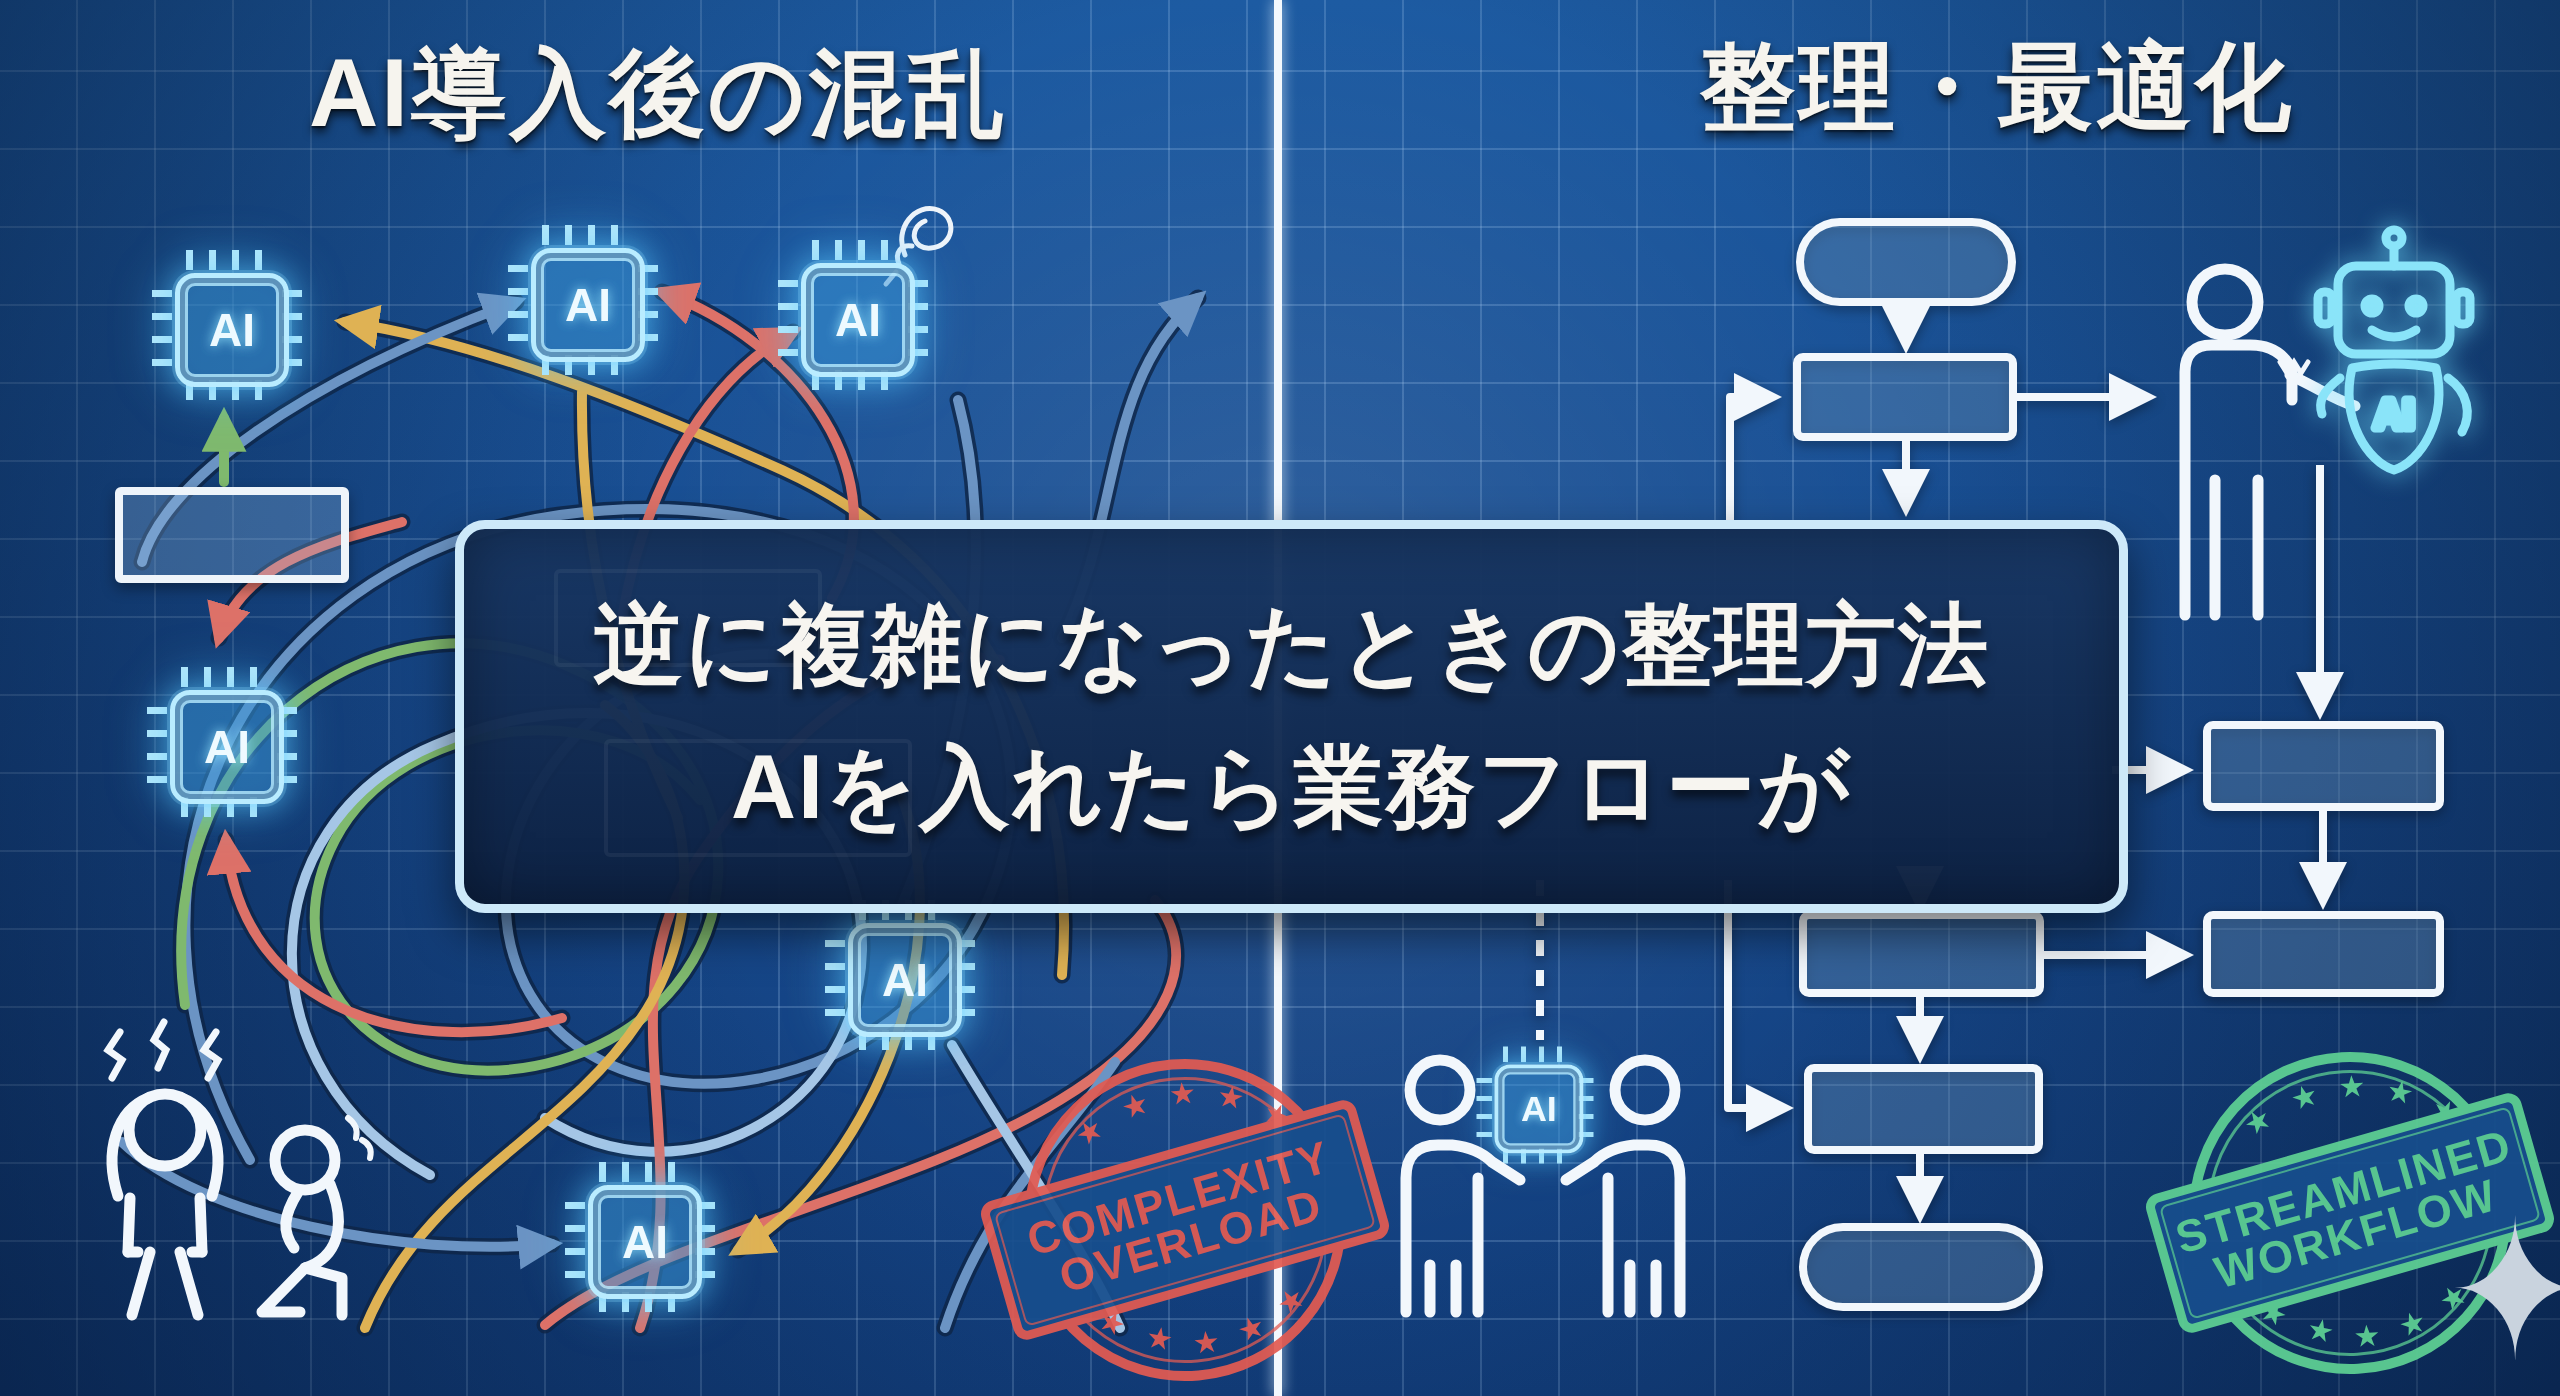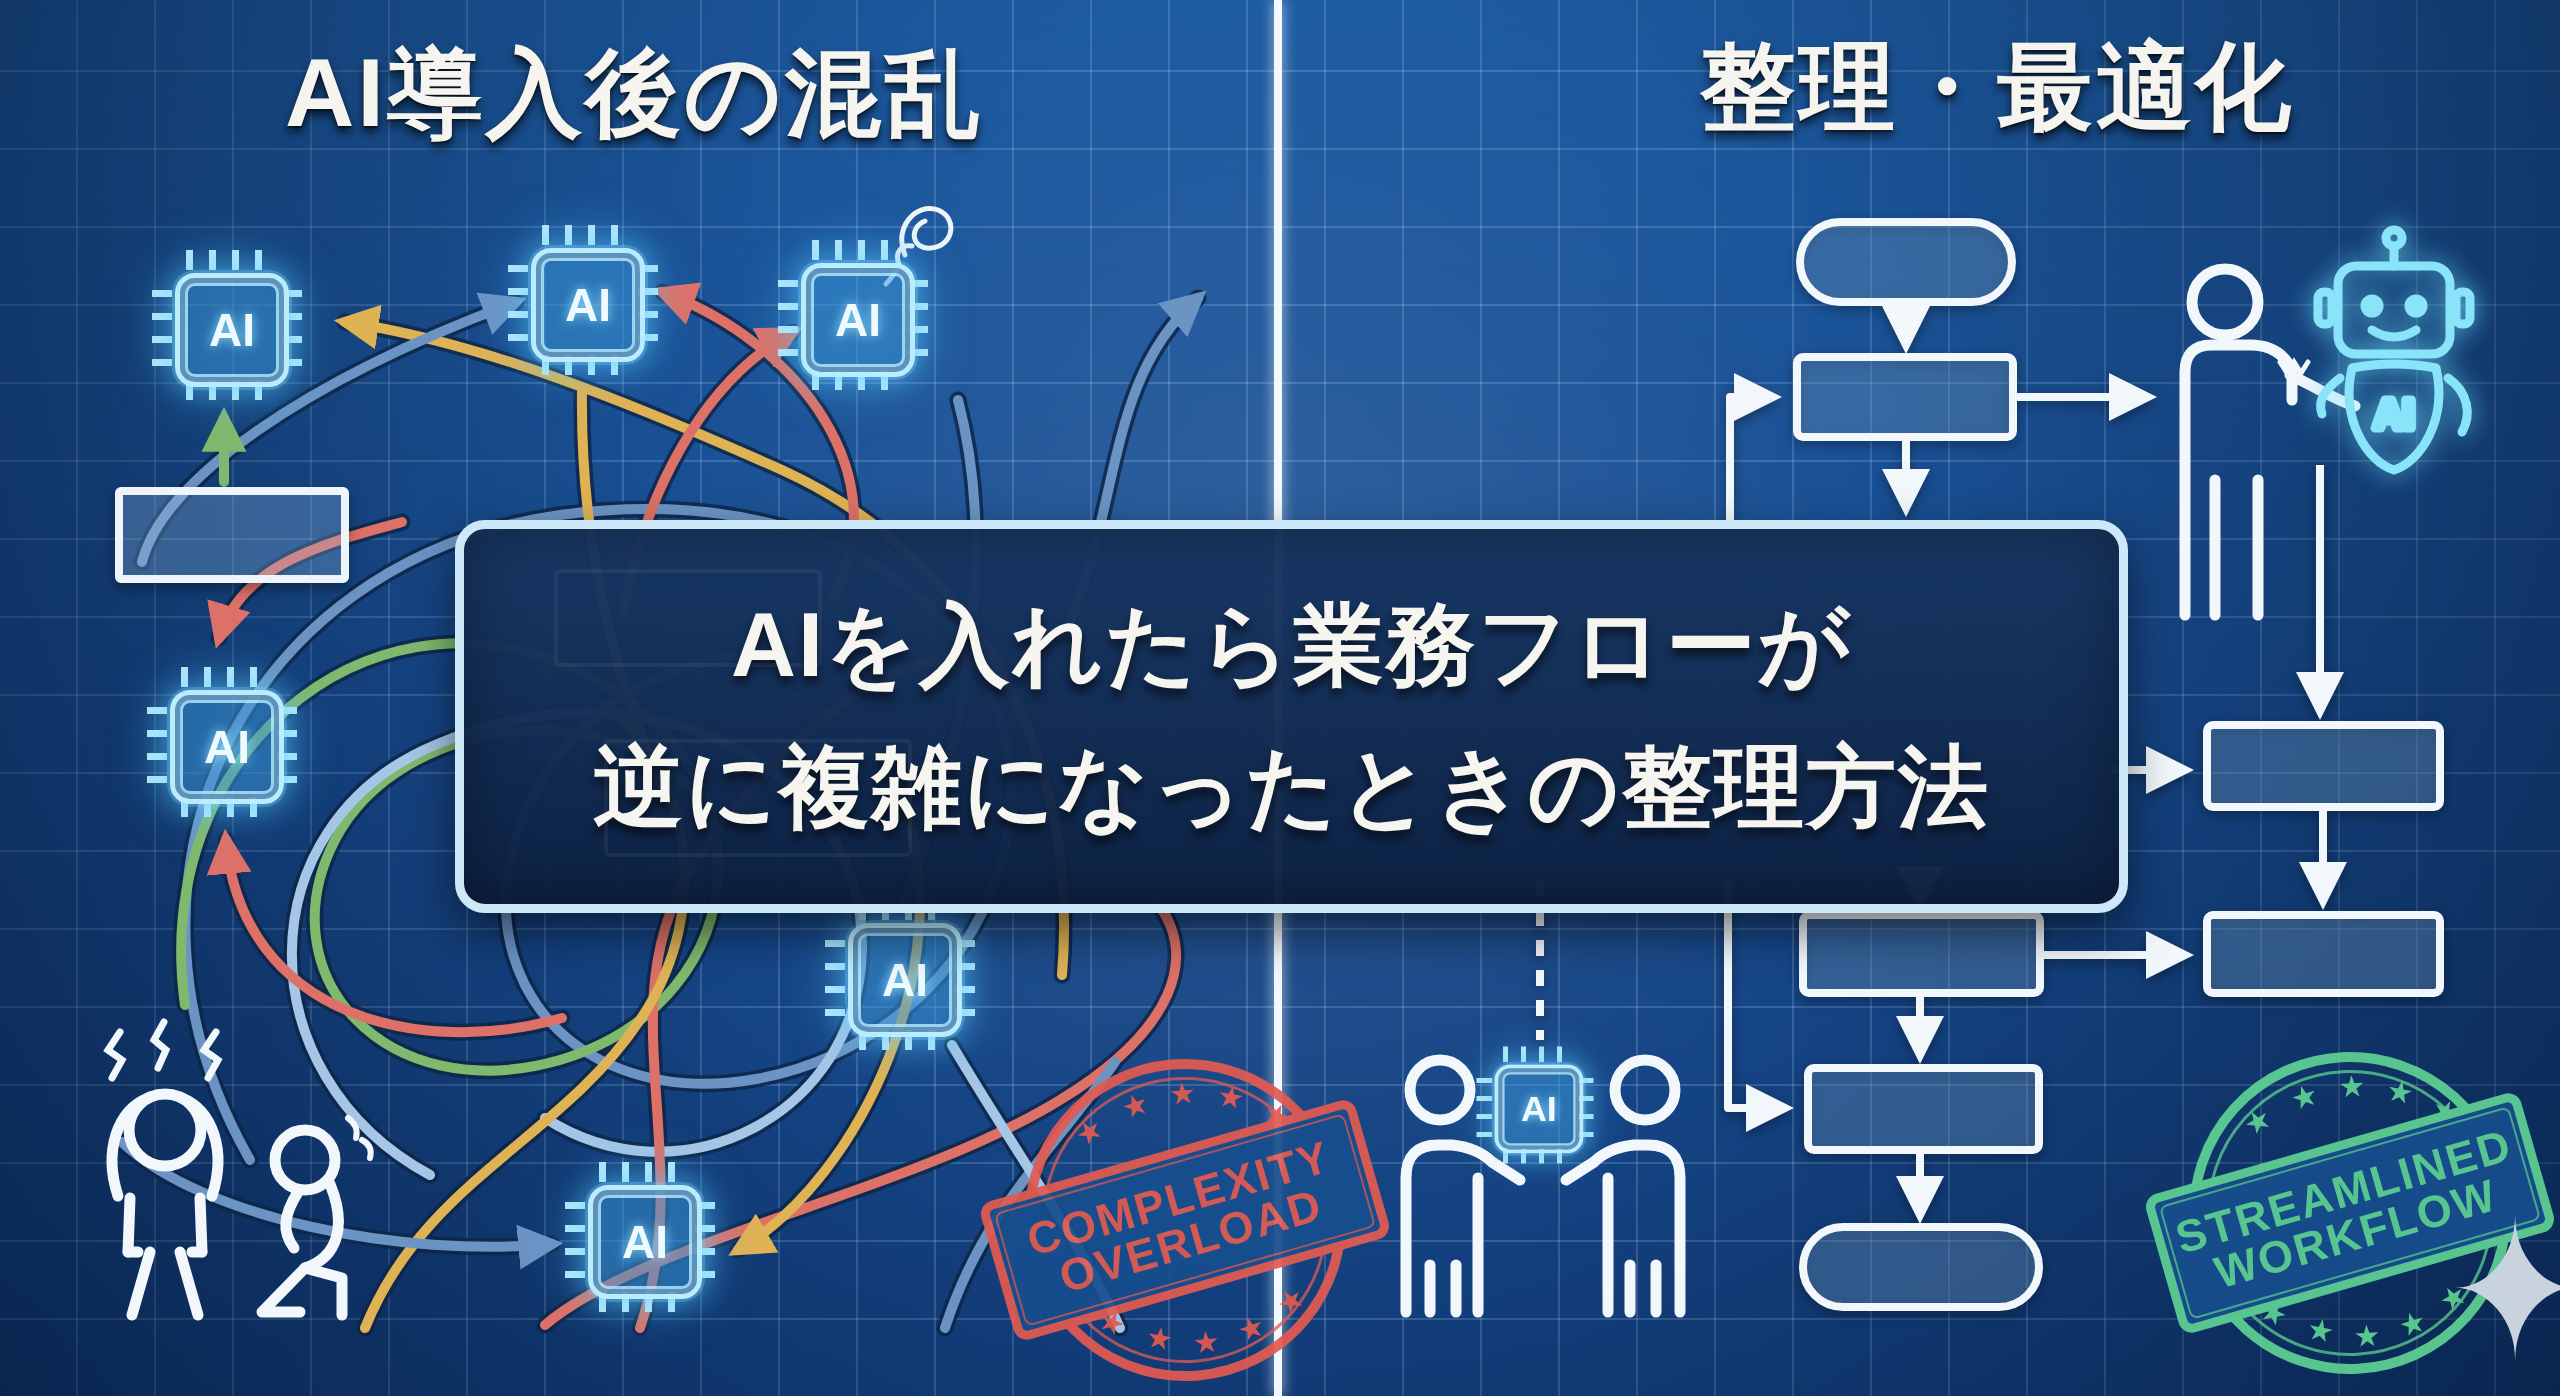--- a/index.html
+++ b/index.html
@@ -86,21 +86,21 @@
   
   #sparkle{position:absolute;left:2448px;top:1212px;font-size:160px;color:#c9d3de;z-index:7;transform:scaleY(1.2);line-height:1;}
 </style>
 </head>
 <body>
 
 <div id="canvas">
 
   <div id="divider"></div>
 
-  <div class="panel-title" style="left:274px;top:30px;width:720px;">AI導入後の混乱</div>
+  <div class="panel-title" style="left:298px;top:30px;width:720px;">AI導入後の混乱</div>
   <div class="panel-title" style="left:1700px;top:24px;width:580px;">整理・最適化</div>
 
   <svg id="tangle" class="layer" width="2560" height="1396" viewBox="0 0 2560 1396">
     <defs>
       <marker id="mR" viewBox="0 0 8 8" refX="6" refY="4" markerWidth="4.5" markerHeight="4.5" orient="auto" markerUnits="strokeWidth">
           <path d="M0,0 L8,4 L0,8 z" fill="#dd7168"></path>
         </marker>
       <marker id="mY" viewBox="0 0 8 8" refX="6" refY="4" markerWidth="4.5" markerHeight="4.5" orient="auto" markerUnits="strokeWidth">
           <path d="M0,0 L8,4 L0,8 z" fill="#dfb254"></path>
         </marker>
@@ -323,22 +323,22 @@
       <circle cx="1645" cy="1090" r="30"></circle>
       <path d="M 1680 1312 L 1680 1178 Q 1680 1145 1648 1145 L 1634 1145 Q 1608 1148 1594 1162 L 1566 1180"></path>
       <path d="M 1608 1312 L 1608 1178"></path>
       <path d="M 1630 1265 L 1630 1312 M 1656 1265 L 1656 1312"></path>
     </g>
   </svg>
 
   <div id="banner">
     <div class="ghost-box" style="left:90px;top:40px;width:260px;height:90px;"></div>
     <div class="ghost-box" style="left:140px;top:210px;width:300px;height:110px;"></div>
+    <div class="bline">逆に複雑になったときの整理方法</div>
     <div class="bline">AIを入れたら業務フローが</div>
-    <div class="bline">逆に複雑になったときの整理方法</div>
   </div>
 
   <div class="stamp" id="stamp-red">
     <div class="ring1"></div>
     <div class="ring2"></div>
     <span class="st" style="left:64px;top:54px;transform:rotate(-28deg);">★</span>
     <span class="st" style="left:112px;top:32px;transform:rotate(-14deg);">★</span>
     <span class="st" style="left:160px;top:24px;">★</span>
     <span class="st" style="left:208px;top:32px;transform:rotate(14deg);">★</span>
     <span class="st" style="left:252px;top:54px;transform:rotate(28deg);">★</span>

